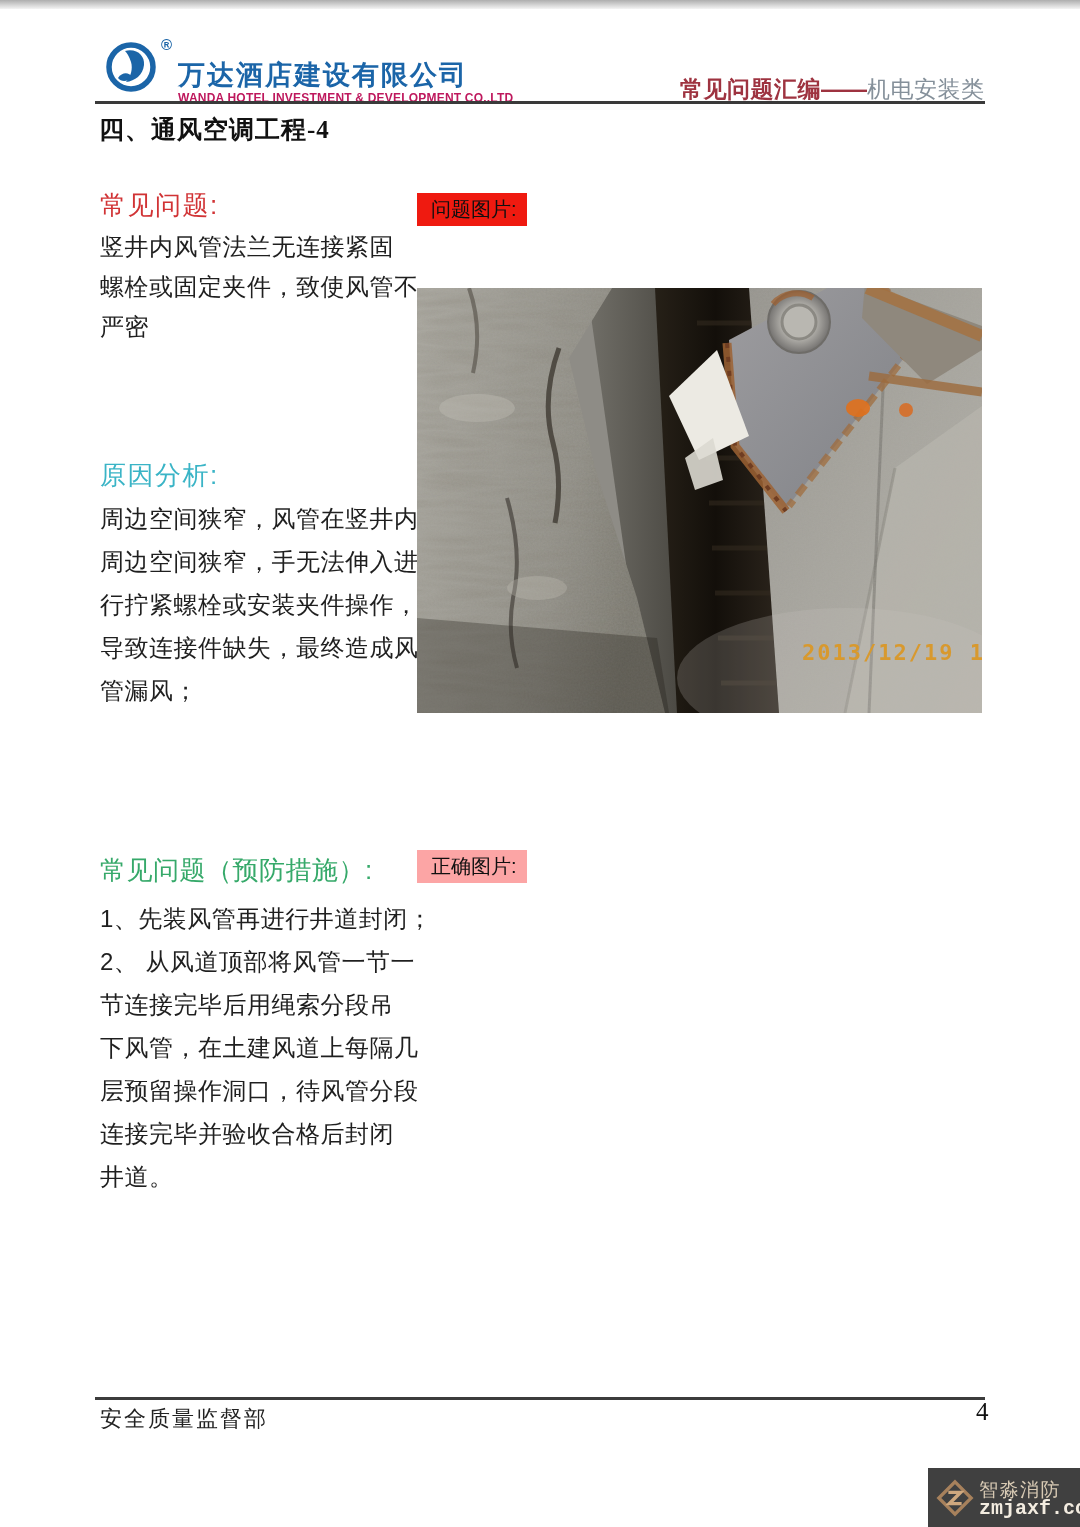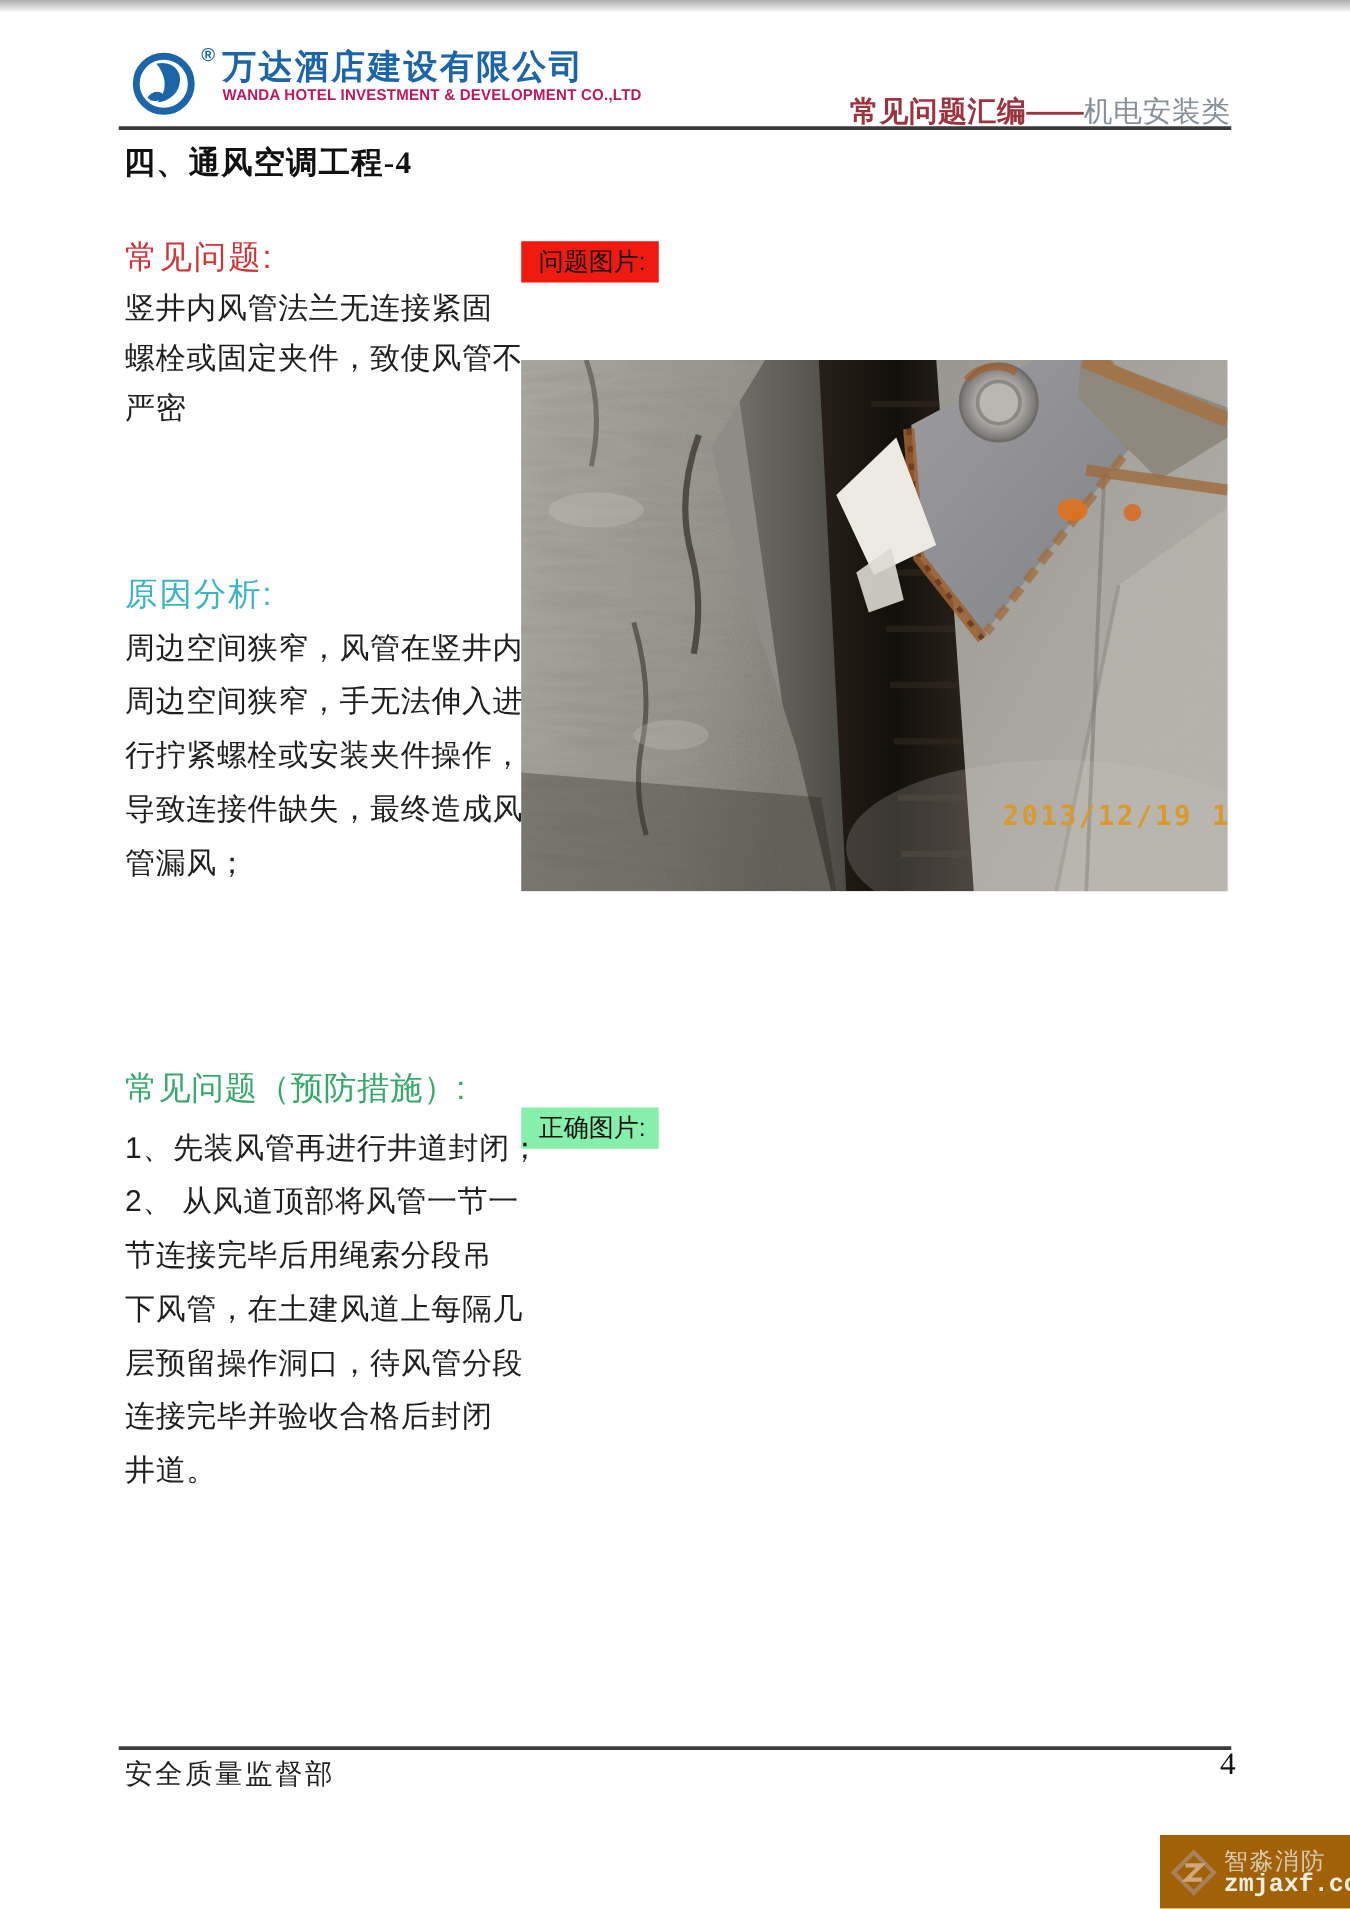--- a/index.html
+++ b/index.html
@@ -7,21 +7,21 @@
     position:relative; width:1080px; height:1527px; background:#ffffff;
     font-family:"Liberation Sans", sans-serif; overflow:hidden;
   }
   .scan-top-edge { position:absolute; top:0; left:0; width:1080px; height:9px;
     background:linear-gradient(#aeaeae,#f4f4f4); }
 
   
   .logo-wrap { position:absolute; left:104px; top:38px; display:flex; align-items:flex-start; }
   .logo-icon { width:56px; height:58px; }
   .reg-mark { font-size:15px; color:#1b65a8; margin:-2px 2px 0 1px; font-weight:bold; }
-  .logo-text { margin-left:4px; margin-top:0; }
+  .logo-text { margin-left:4px; margin-top:22px; }
   .logo-cn { font-size:27px; font-weight:bold; color:#1b65a8; letter-spacing:2px; line-height:30px; white-space:nowrap; }
   .logo-en { font-size:12px; font-weight:bold; color:#be185d; letter-spacing:0.2px; line-height:16px;
     font-family:Liberation Sans, sans-serif; transform:scaleY(1.05); white-space:nowrap; }
   .doc-title { position:absolute; left:680px; top:74px; white-space:nowrap; font-size:23px; }
   .doc-title .red { color:#9e3340; font-weight:bold; letter-spacing:0.5px; }
   .doc-title .dash { color:#9e3340; font-weight:bold; }
   .doc-title .gray { color:#85909a; letter-spacing:0.5px; }
   .header-rule { position:absolute; left:95px; top:101px; width:890px; height:3px; background:#3a3a3a; }
 
   .section-title { position:absolute; left:99px; top:113px; font-size:25px; font-weight:bold; color:#111;
@@ -33,33 +33,33 @@
 
   .body-block { position:absolute; left:100px; width:330px; color:#1f1f1f; font-size:24px; }
   .body-block .line { white-space:nowrap; letter-spacing:0.5px; }
   .block-problem { top:227px; } .block-problem .line { line-height:40px; }
   .block-cause { top:497px; } .block-cause .line { line-height:43px; }
   .block-solution { top:897px; } .block-solution .line { line-height:43px; }
 
   .img-label { position:absolute; left:417px; width:110px; height:33px; display:flex; align-items:center;
     padding-left:14px; box-sizing:border-box; font-size:20px; color:#101010; white-space:nowrap; }
   .label-problem { top:193px; background:#ef1a10; }
-  .label-correct { top:886px; background:#86efac; }
+  .label-correct { top:850px; background:#fca5a5; }
 
   .photo { position:absolute; left:417px; top:288px; width:565px; height:425px; display:block; }
 
   
   .footer-rule { position:absolute; left:95px; top:1397px; width:890px; height:3px; background:#3c3c3c; }
   .footer-dept { position:absolute; left:100px; top:1404px; font-size:22px; color:#222;
     font-family:"Liberation Serif", serif; letter-spacing:2px; white-space:nowrap; }
   .page-num { position:absolute; left:976px; top:1398px; font-size:25px; color:#111;
     font-family:"Liberation Serif", serif; }
 
   
-  .wm-badge { position:absolute; left:928px; top:1468px; width:152px; height:59px; background:#a16207;
+  .wm-badge { position:absolute; left:928px; top:1468px; width:152px; height:59px; background:#404040;
     display:flex; align-items:center; }
   .wm-icon { width:38px; height:38px; margin-left:8px; flex:0 0 auto; }
   .wm-texts { margin-left:5px; }
   .wm-brand { font-size:19px; color:#d8cab4; letter-spacing:1.5px; line-height:21px; white-space:nowrap; }
   .wm-site { font-size:20px; font-weight:bold; color:#f3ece0; line-height:17px;
     font-family:"Liberation Mono", monospace; white-space:nowrap; }
 
   .ts-text { font-family:"DejaVu Sans Mono", monospace; font-weight:bold; font-size:22px; letter-spacing:2px; }
 </style>
 </head>

